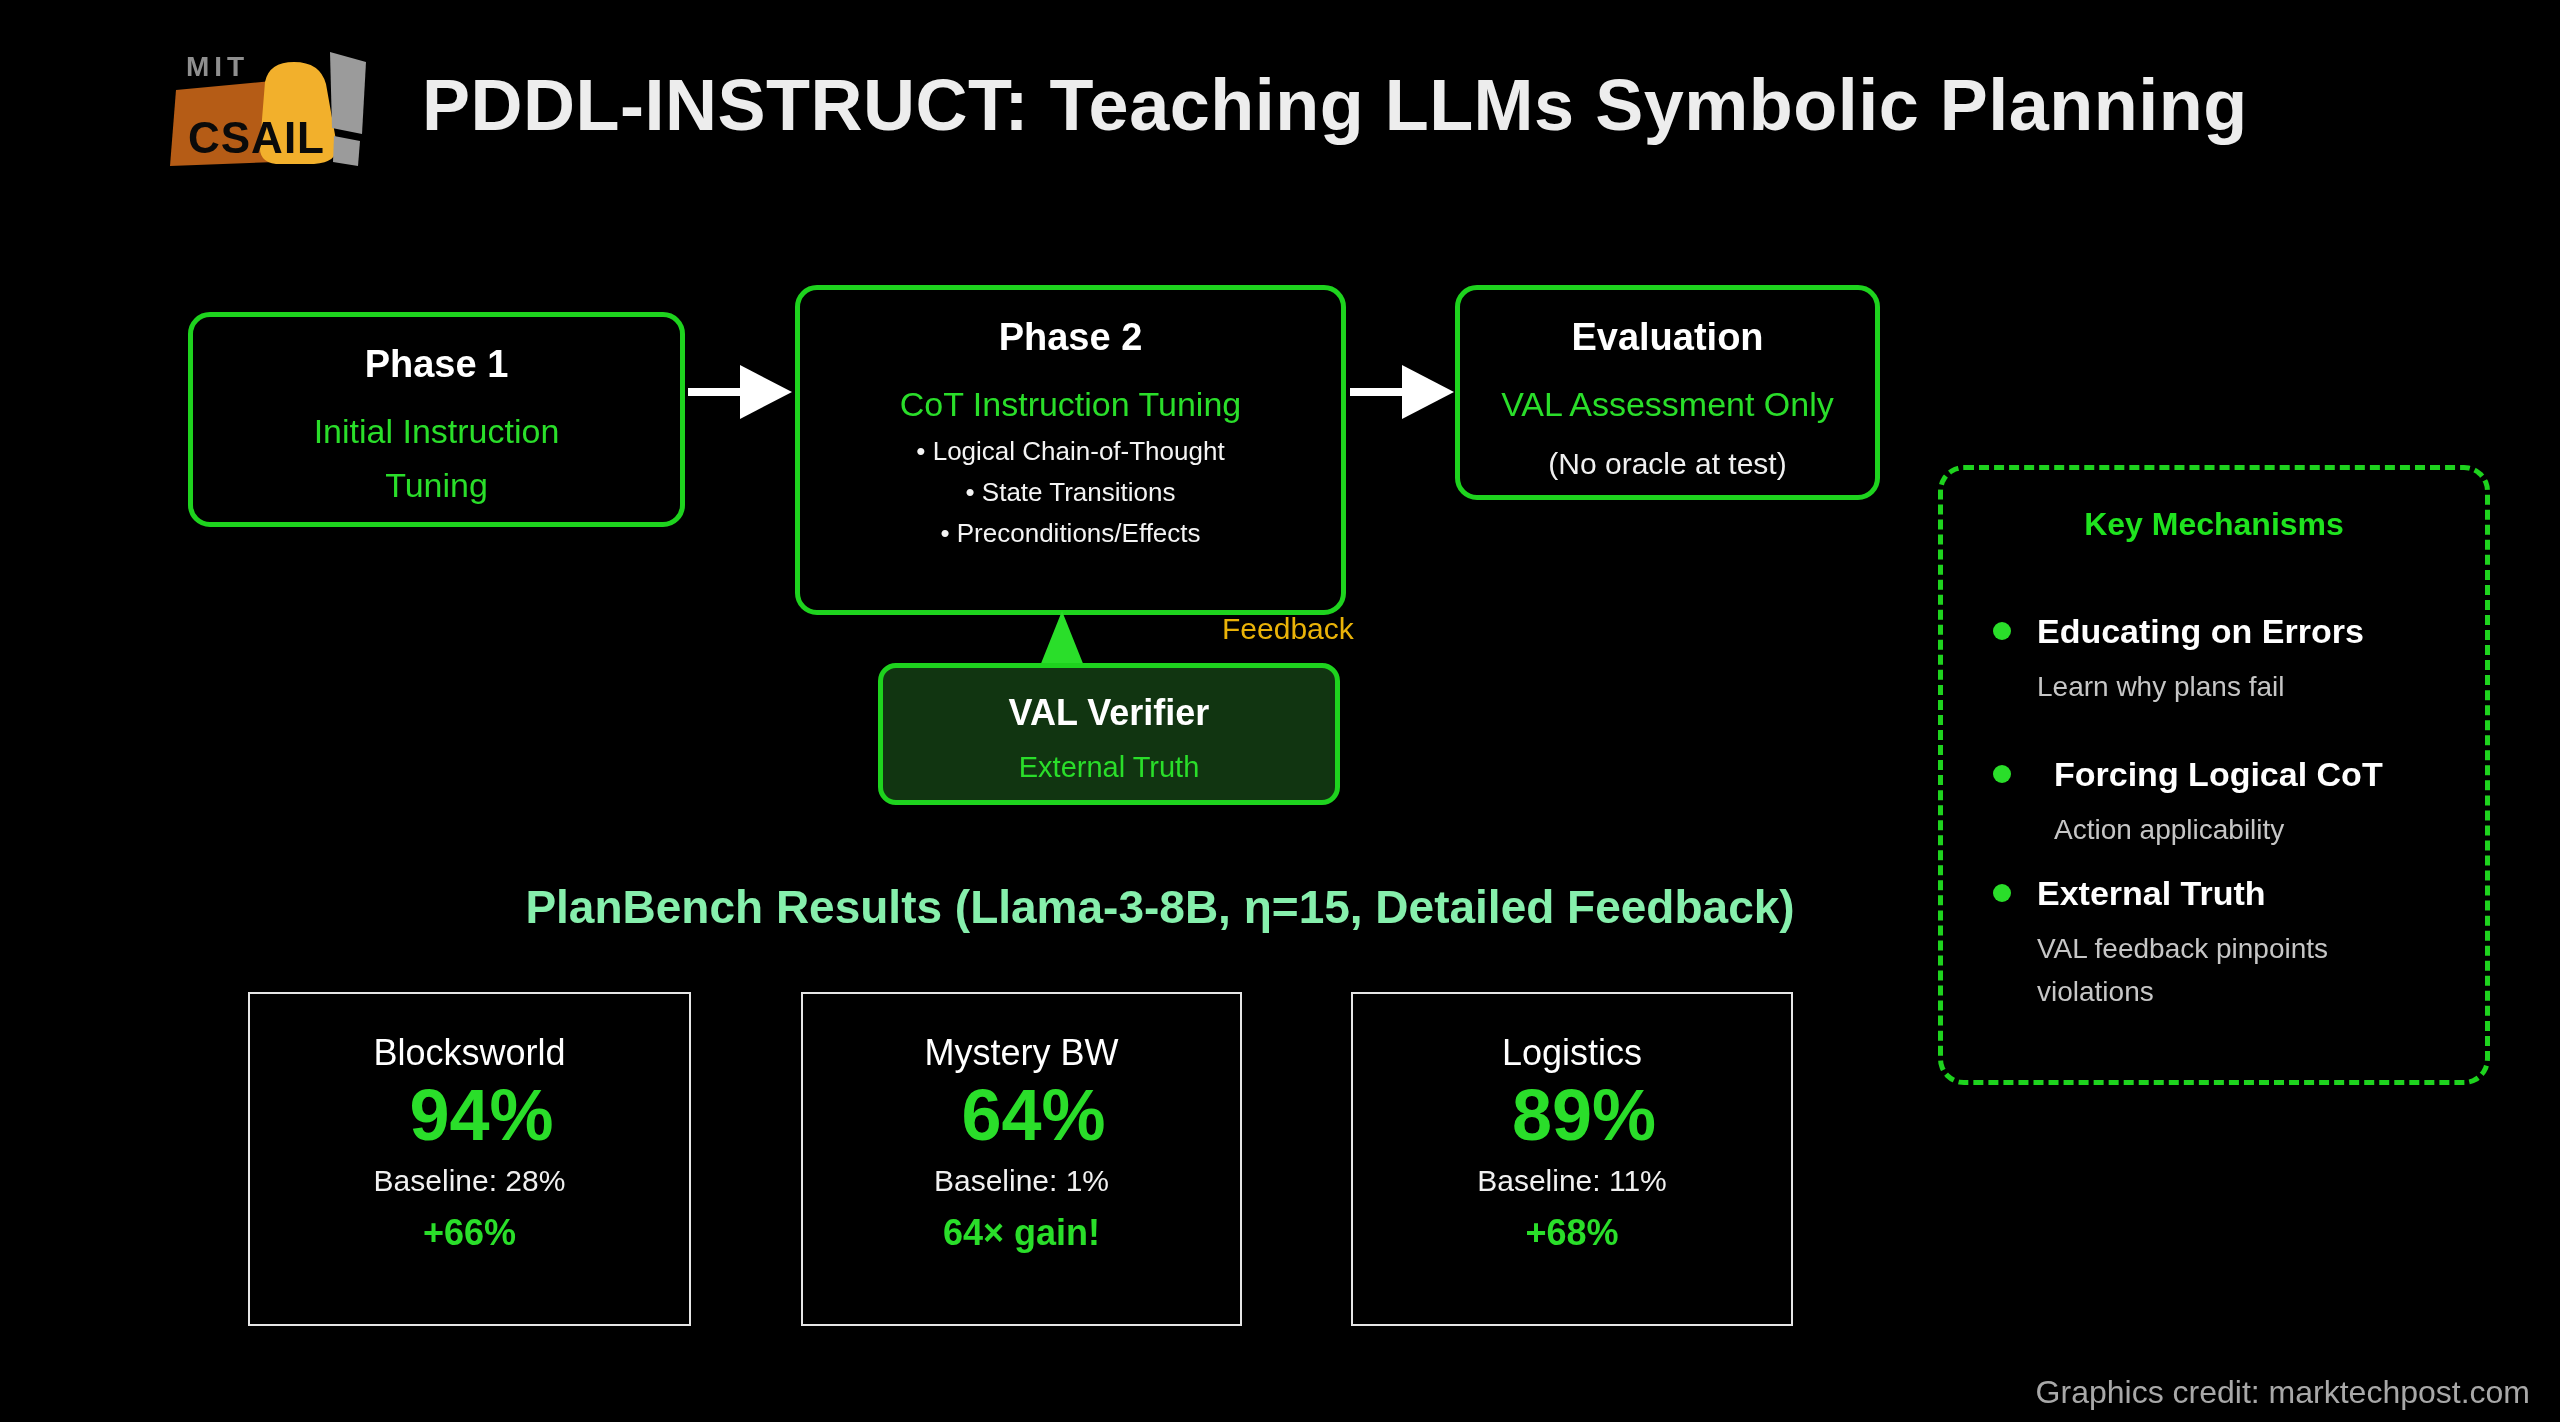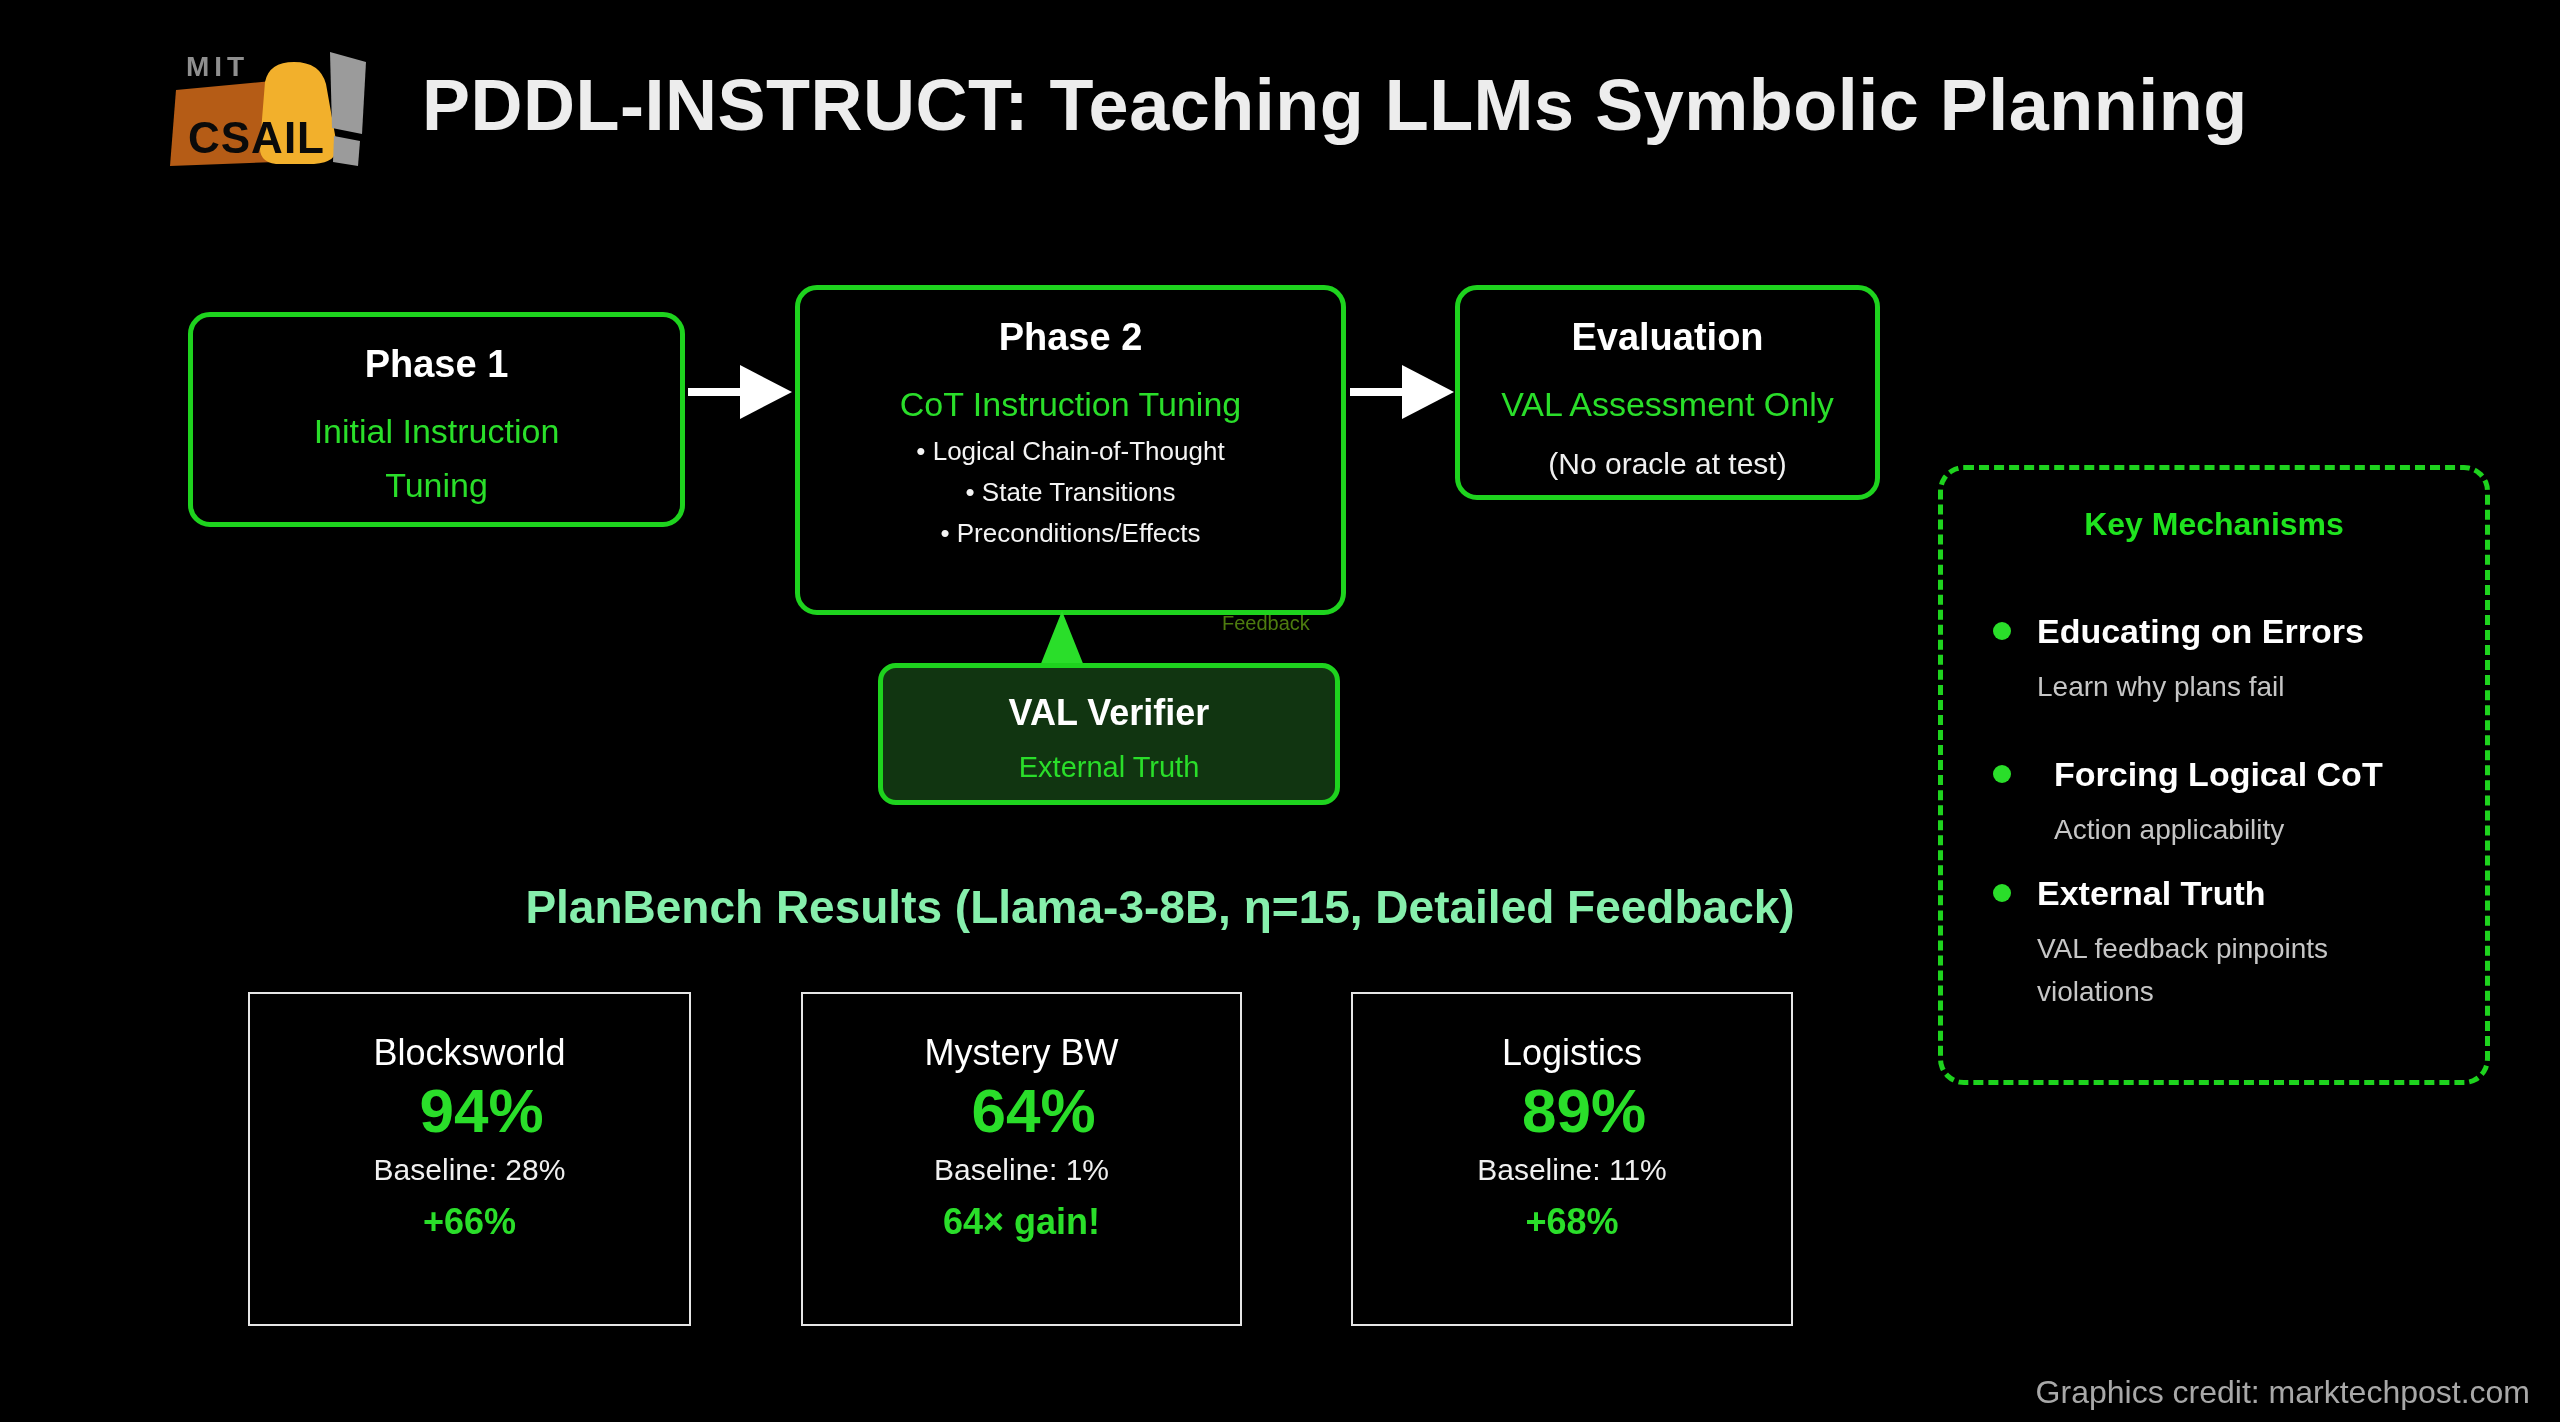--- a/index.html
+++ b/index.html
@@ -43,21 +43,21 @@
   .arrow1 .shaft{width:58px;}
   .arrow1 .head{left:52px;}
   .arrow2{left:1350px;top:365px;width:104px;height:54px;}
   .arrow2 .shaft{width:58px;}
   .arrow2 .head{left:52px;}
   .uparrow{
     position:absolute;left:1040px;top:611px;width:0;height:0;
     border-left:22px solid transparent;border-right:22px solid transparent;
     border-bottom:55px solid #2ade2a;
   }
-  .feedback-label{position:absolute;left:1222px;top:612px;font-size:20px;color:#4d7c0f;}
+  .feedback-label{position:absolute;left:1222px;top:612px;font-size:30px;color:#eab308;}
   
   .mech-panel{
     position:absolute;left:1938px;top:465px;width:552px;height:620px;box-sizing:border-box;
     border:5px dashed #1ed31e;border-radius:26px;
   }
   .mech-title{margin-top:36px;text-align:center;font-size:32px;font-weight:bold;color:#1fe31f;}
   .mech-item{position:absolute;left:50px;display:flex;}
   .mech-item-1{top:142px;}
   .mech-item-2{top:285px;gap:17px;}
   .mech-item-3{top:404px;}
@@ -70,21 +70,21 @@
     font-size:46px;font-weight:bold;color:#86efac;
   }
   .statbox{
     position:absolute;top:992px;height:334px;box-sizing:border-box;
     border:2px solid #e6e6e6;background:#000;text-align:center;
   }
   .stat-blocksworld{left:248px;width:443px;}
   .stat-mystery{left:801px;width:441px;}
   .stat-logistics{left:1351px;width:442px;}
   .stat-name{font-size:36px;color:#ffffff;margin-top:38px;}
-  .stat-score{font-size:62px;font-weight:bold;color:#2ade2a;line-height:1.05;margin-top:4px;padding-left:24px;}
+  .stat-score{font-size:72px;font-weight:bold;color:#2ade2a;line-height:1.05;margin-top:4px;padding-left:24px;}
   .stat-baseline{font-size:30px;color:#f0f0f0;margin-top:10px;}
   .stat-delta{font-size:36px;font-weight:bold;color:#2ade2a;margin-top:14px;}
   
   .credit{position:absolute;right:30px;top:1374px;font-size:32px;color:#a8a8a8;}
 </style>
 </head>
 <body>
 
 <div class="canvas">
 

